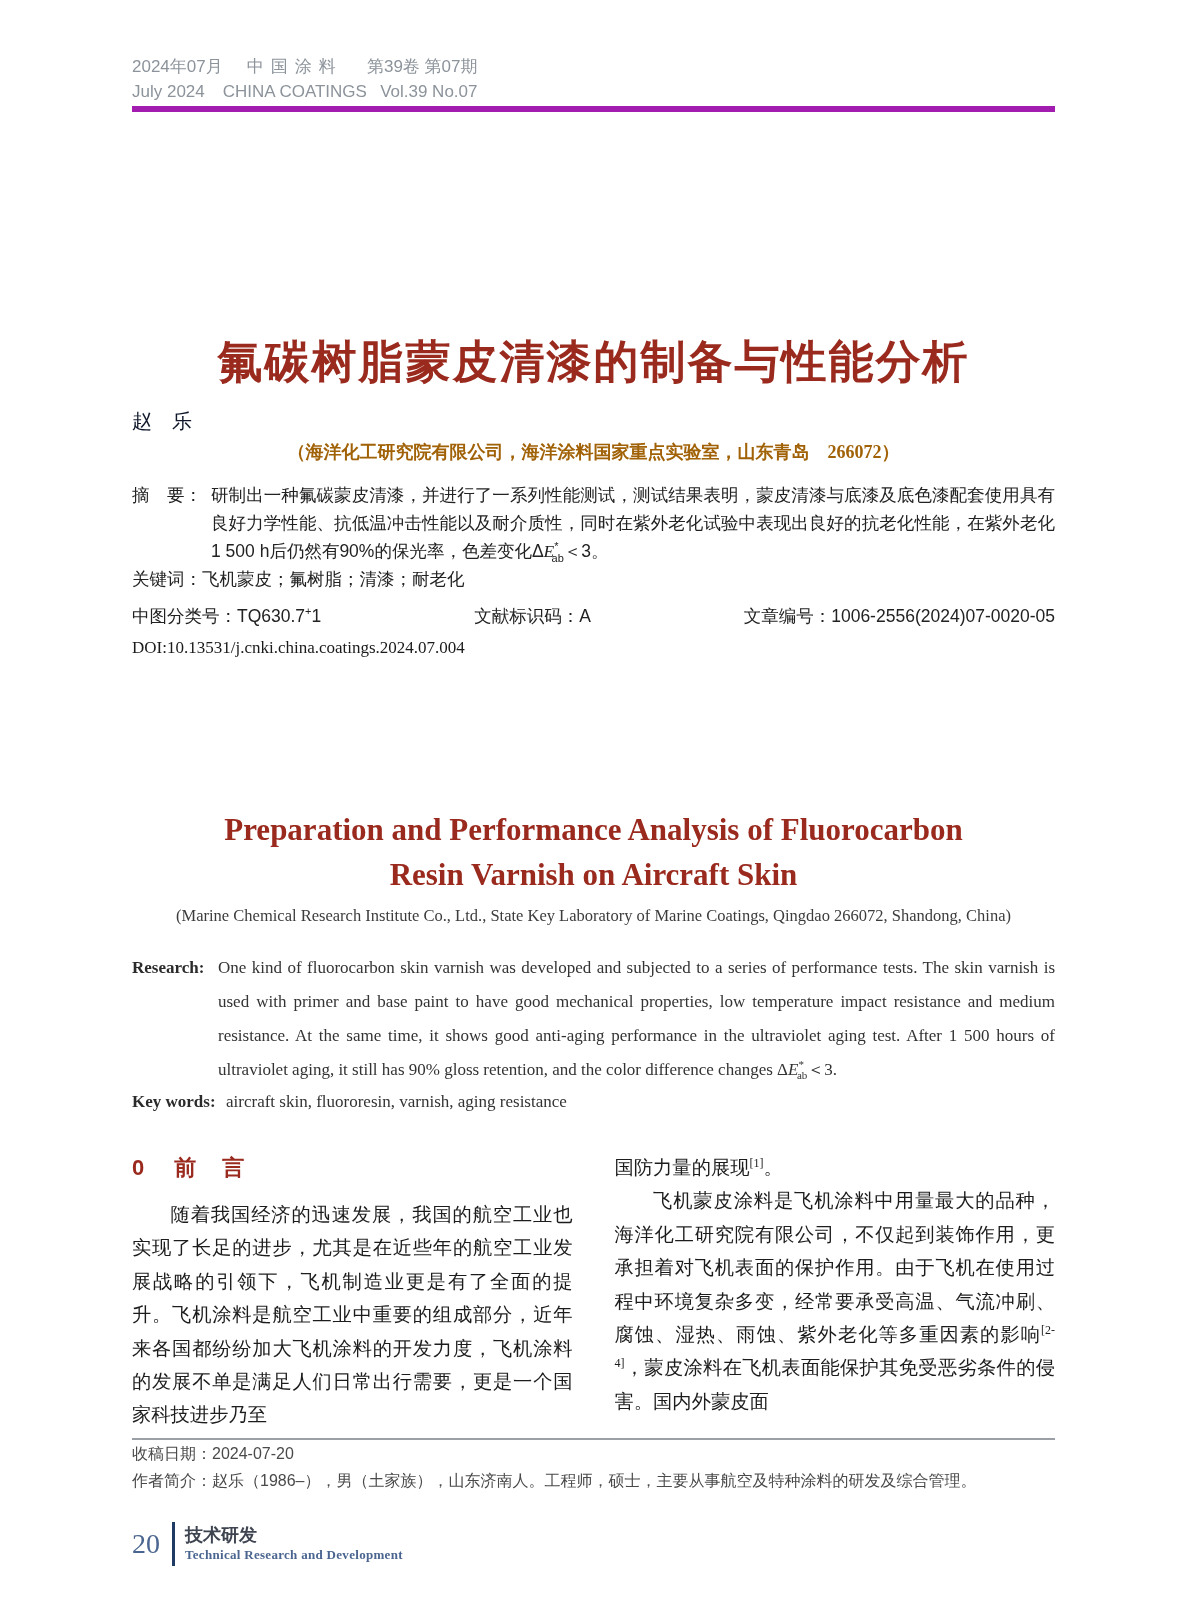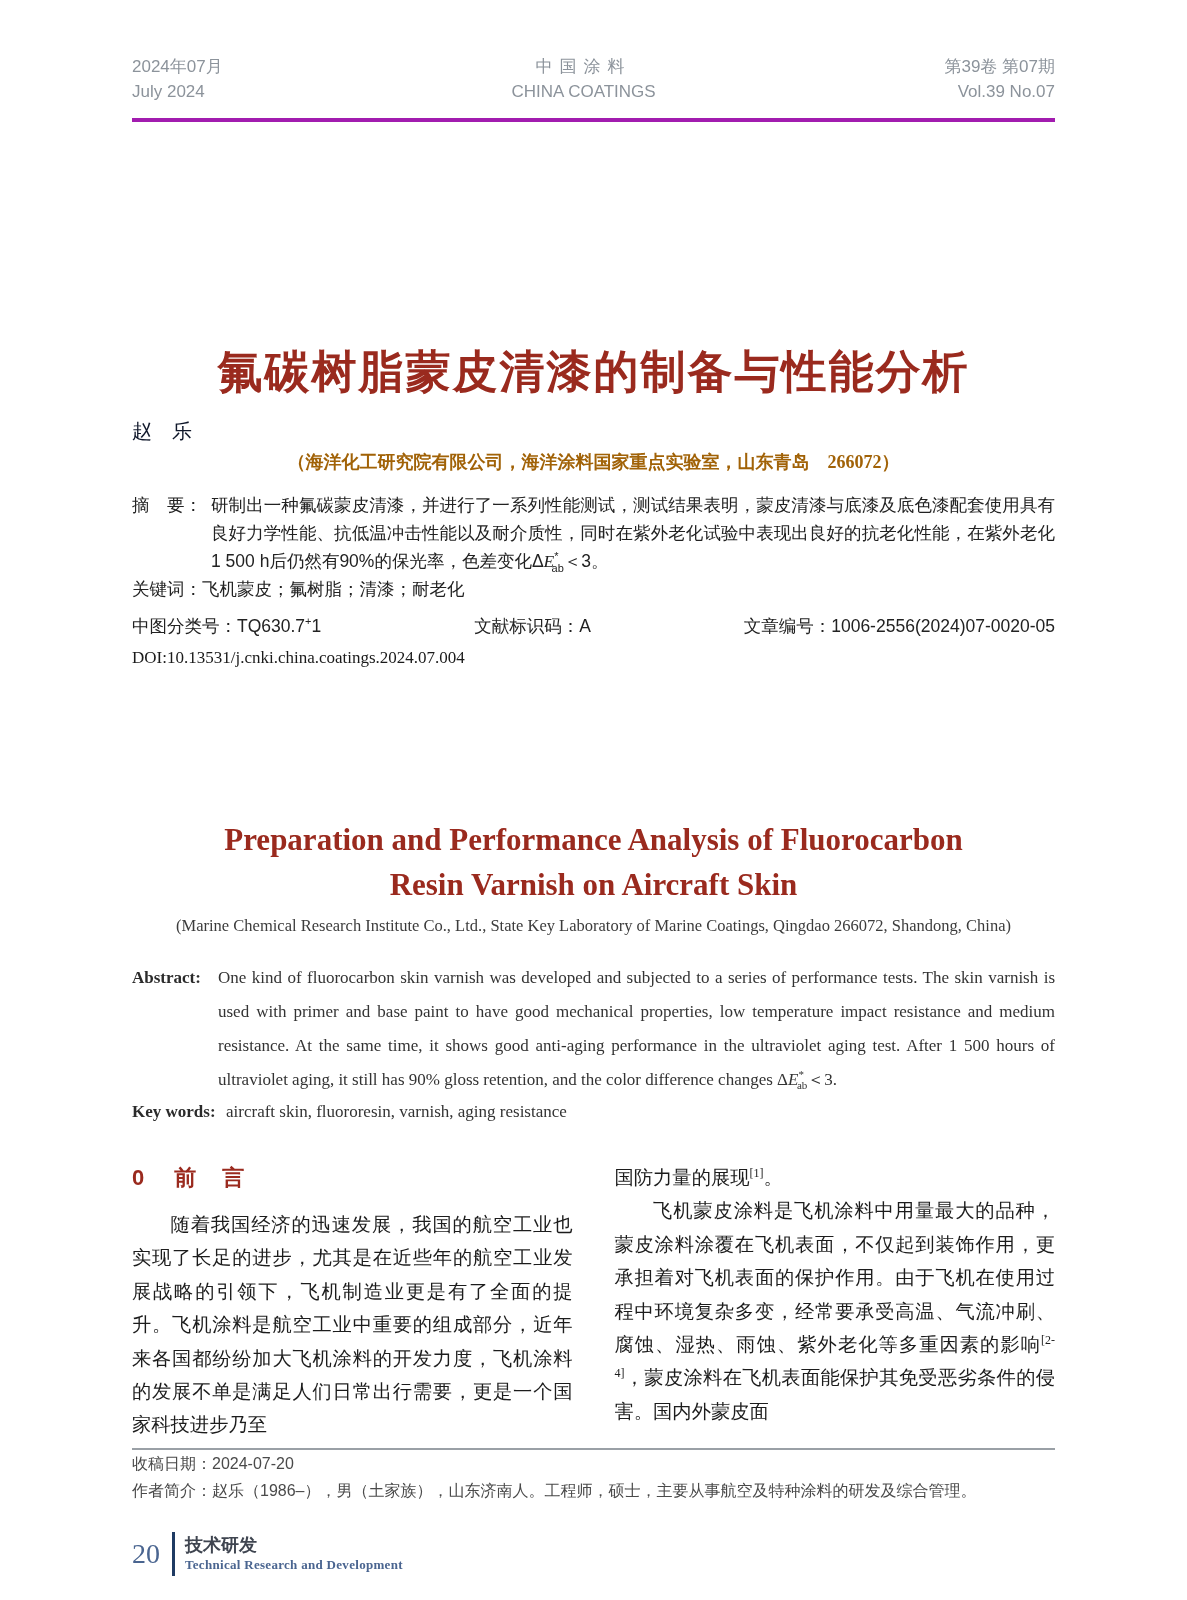--- a/index.html
+++ b/index.html
@@ -13,23 +13,23 @@
   .page{
     width:1187px;height:1600px;background:#ffffff;margin:0 auto;
     position:relative;overflow:hidden;
     font-family:"Liberation Sans","DejaVu Sans",sans-serif;
     color:#1f1f1f;
   }
   .content{width:923px;margin:0 132px;}
 
   
   .page-header{
-    padding-top:54px;padding-bottom:14px;
-    border-bottom:4px solid #a21caf;
-    display:flex;justify-content:space-between;align-items:flex-end;
+    padding-top:54px;padding-bottom:2px;
+    border-bottom:6px solid #a21caf;
+    display:flex;align-items:flex-end;
     color:var(--header-gray);font-size:17px;line-height:25px;
   }
   .hdr-col.center{text-align:center;}
   .hdr-col.right{text-align:right;}
   .hdr-journal-zh{letter-spacing:7px;}
 
   
   .title-zh{
     margin-top:222px;text-align:center;
     font-size:45px;font-weight:700;letter-spacing:2px;
@@ -161,38 +161,38 @@
     </div>
     <div class="doi-line">DOI:10.13531/j.cnki.china.coatings.2024.07.004</div>
 
     <div class="title-en">
       <div>Preparation and Performance Analysis of Fluorocarbon</div>
       <div>Resin Varnish on Aircraft Skin</div>
     </div>
     <div class="affil-en">(Marine Chemical Research Institute Co., Ltd., State Key Laboratory of Marine Coatings, Qingdao 266072, Shandong, China)</div>
 
     <div class="abstract-en">
-      <span class="abs-label-en">Abstract:</span>
+      <span class="abs-label-en">Research:</span>
       <span class="abs-text-en"><span>One kind of fluorocarbon skin varnish was developed and subjected to a series of performance tests. The skin varnish is used with primer and base paint to have good mechanical properties, low temperature impact resistance and medium resistance. At the same time, it shows good anti-aging performance in the ultraviolet aging test. After 1 500 hours of ultraviolet aging, it still has 90% gloss retention, and the color difference changes Δ</span><span class="var-e">E</span><sup>*</sup><sub class="stack-sub">ab</sub><span>＜3.</span></span>
     </div>
     <div class="keywords-en">
       <span class="kw-label-en">Key words:</span>
       <span>aircraft skin, fluororesin, varnish, aging resistance</span>
     </div>
 
     <div class="columns">
       <div class="col">
         <div class="sec-head">
           <span class="sec-num">0</span><span class="sec-title">前　言</span>
         </div>
         <p class="indent">随着我国经济的迅速发展，我国的航空工业也实现了长足的进步，尤其是在近些年的航空工业发展战略的引领下，飞机制造业更是有了全面的提升。飞机涂料是航空工业中重要的组成部分，近年来各国都纷纷加大飞机涂料的开发力度，飞机涂料的发展不单是满足人们日常出行需要，更是一个国家科技进步乃至</p>
       </div>
       <div class="col">
         <p><span>国防力量的展现</span><sup class="ref-sup">[1]</sup><span>。</span></p>
-        <p class="indent"><span>飞机蒙皮涂料是飞机涂料中用量最大的品种，蒙皮涂料涂覆在飞机表面，不仅起到装饰作用，更承担着对飞机表面的保护作用。由于飞机在使用过程中环境复杂多变，经常要承受高温、气流冲刷、腐蚀、湿热、雨蚀、紫外老化等多重因素的影响</span><sup class="ref-sup">[2-4]</sup><span>，蒙皮涂料在飞机表面能保护其免受恶劣条件的侵害。国内外蒙皮面</span></p>
+        <p class="indent"><span>飞机蒙皮涂料是飞机涂料中用量最大的品种，海洋化工研究院有限公司，不仅起到装饰作用，更承担着对飞机表面的保护作用。由于飞机在使用过程中环境复杂多变，经常要承受高温、气流冲刷、腐蚀、湿热、雨蚀、紫外老化等多重因素的影响</span><sup class="ref-sup">[2-4]</sup><span>，蒙皮涂料在飞机表面能保护其免受恶劣条件的侵害。国内外蒙皮面</span></p>
       </div>
     </div>
 
     <div class="footnotes">
       <div><span>收稿日期：</span><span>2024-07-20</span></div>
       <div><span>作者简介：</span><span>赵乐（1986–），男（土家族），山东济南人。工程师，硕士，主要从事航空及特种涂料的研发及综合管理。</span></div>
     </div>
 
     <div class="page-footer">
       <span class="pf-number">20</span>

